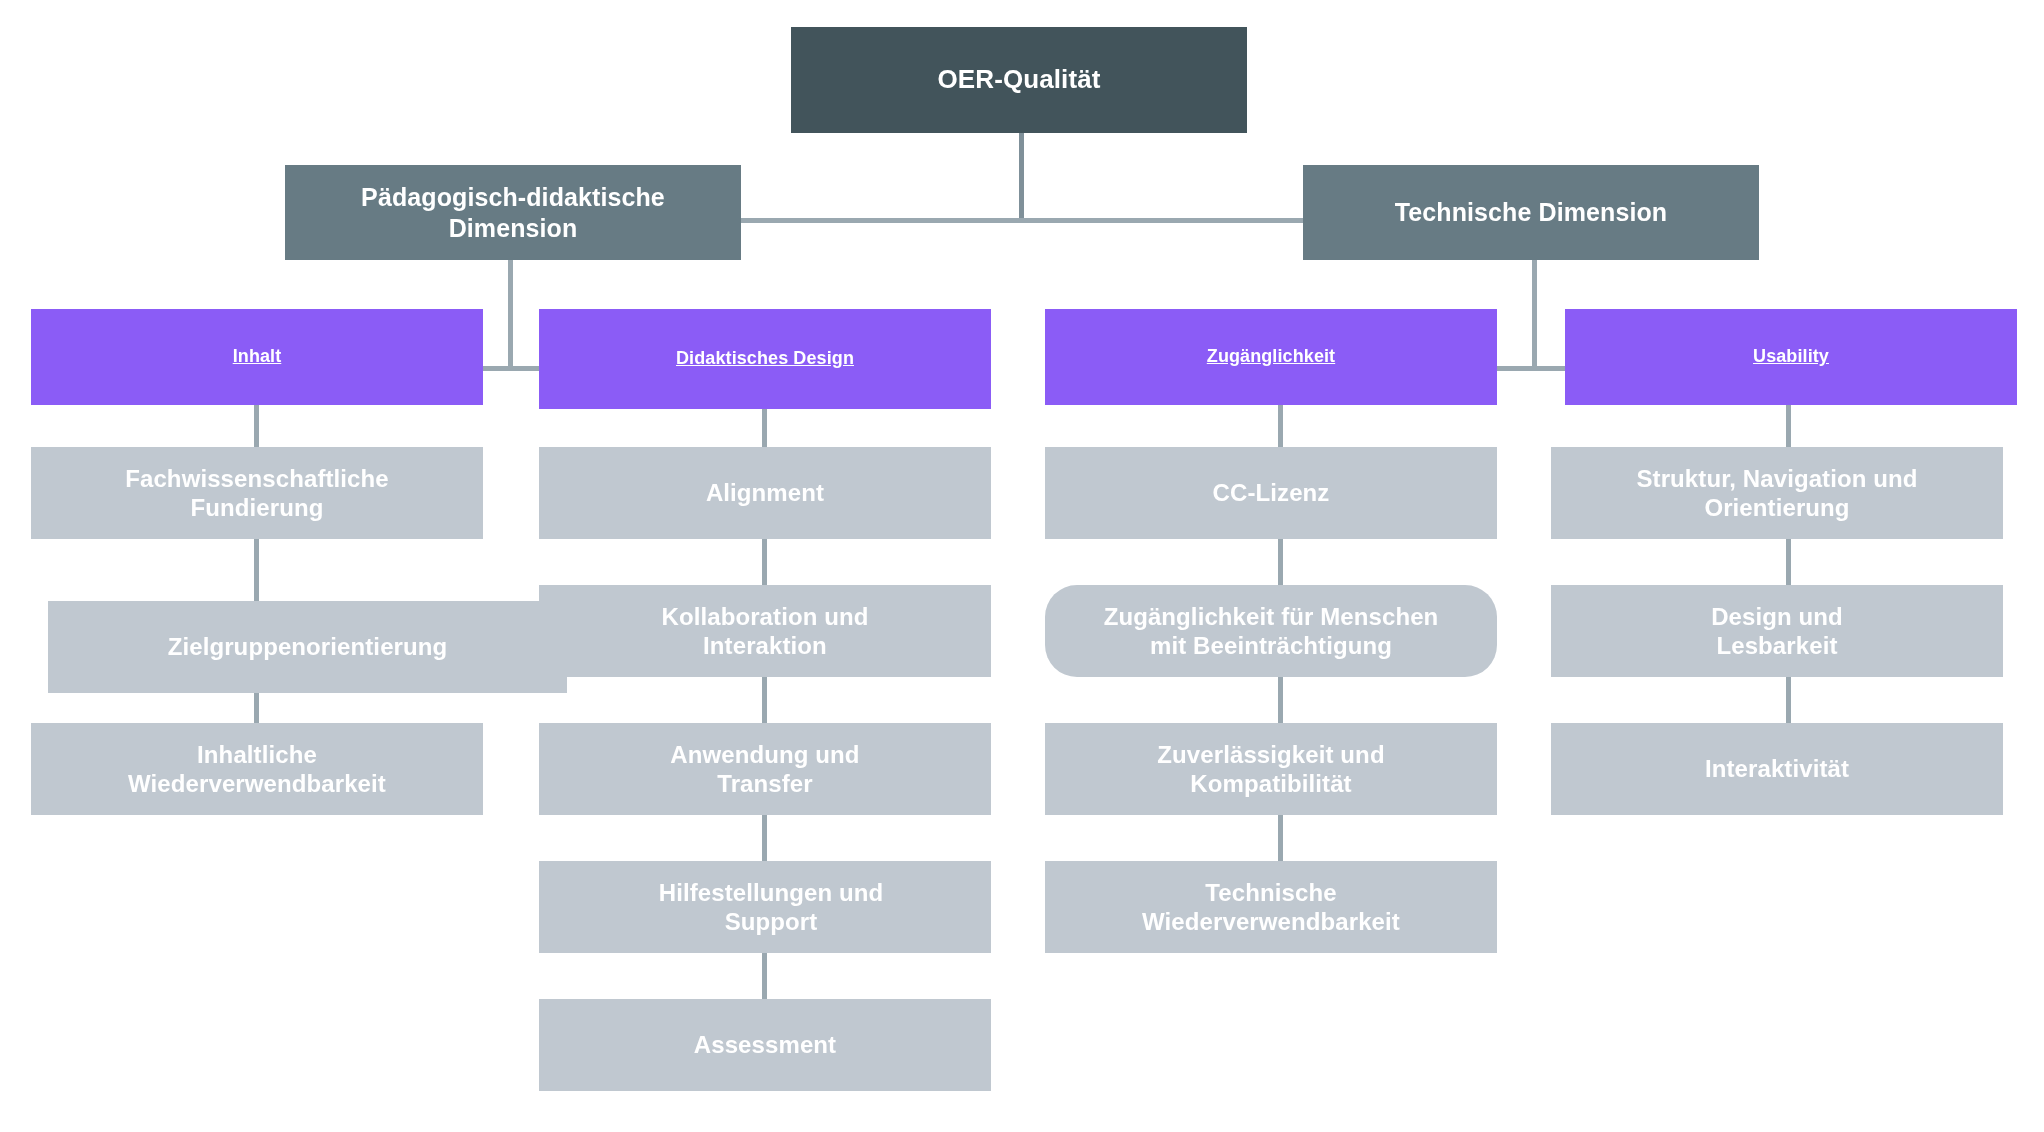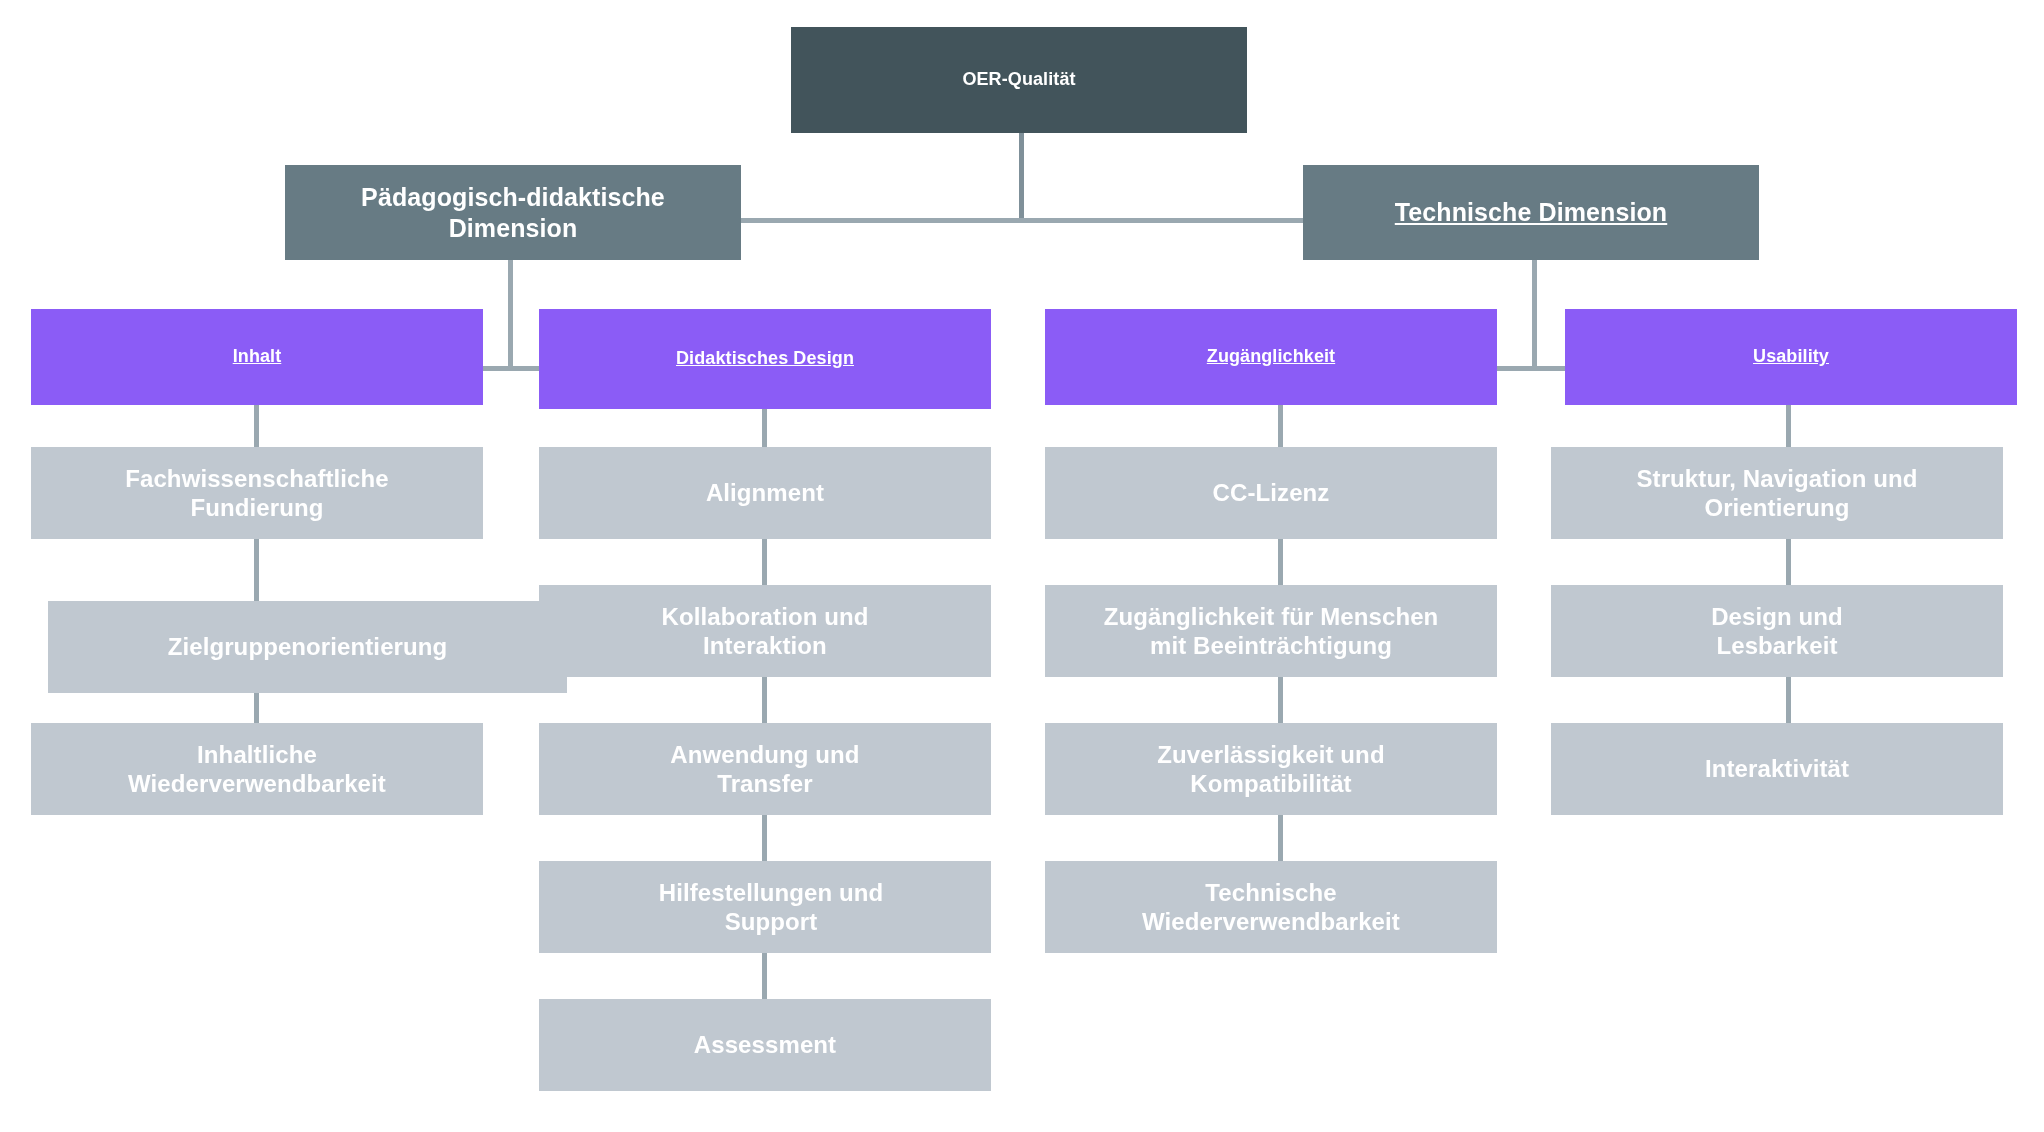--- a/index.html
+++ b/index.html
@@ -28,21 +28,21 @@
     text-align: center;
     color: #ffffff;
     font-weight: bold;
     line-height: 1.22;
     padding: 4px 10px;
     letter-spacing: 0.1px;
     white-space: pre-line;
   }
   .node.root {
     background: #42545b;
-    font-size: 18px;
+    font-size: 26px;
   }
   .node.dim {
     background: #677b84;
     font-size: 25px;
   }
   .node.cat {
     background: #8b5cf6;
     font-size: 18px;
     text-decoration: underline;
   }
@@ -86,21 +86,21 @@
 
   <div class="node root" style="left:791px; top:27px; width:456px; height:106px;">
     <span>OER-Qualität</span>
   </div>
 
   <div class="node dim" style="left:285px; top:165px; width:456px; height:95px;">
     <span>Pädagogisch-didaktische
 Dimension</span>
   </div>
 
-  <div class="node dim" style="left:1303px; top:165px; width:456px; height:95px;text-decoration:underline;">
+  <div class="node dim" style="left:1303px; top:165px; width:456px; height:95px;">
     <span>Technische Dimension</span>
   </div>
 
   <div class="node cat" style="left:31px; top:309px; width:452px; height:96px;">
     <span>Inhalt</span>
   </div>
 
   <div class="node cat" style="left:539px; top:309px; width:452px; height:100px;">
     <span>Didaktisches Design</span>
   </div>
@@ -140,21 +140,21 @@
     <span>Hilfestellungen und
 Support</span>
   </div>
   <div class="node leaf" style="left:539px; top:999px; width:452px; height:92px;">
     <span>Assessment</span>
   </div>
 
   <div class="node leaf" style="left:1045px; top:447px; width:452px; height:92px;">
     <span>CC-Lizenz</span>
   </div>
-  <div class="node leaf" style="left:1045px; top:585px; width:452px; height:92px;">
+  <div class="node leaf" style="left:1045px; top:585px; width:452px; height:92px;border-radius:32px;">
     <span>Zugänglichkeit für Menschen
 mit Beeinträchtigung</span>
   </div>
   <div class="node leaf" style="left:1045px; top:723px; width:452px; height:92px;">
     <span>Zuverlässigkeit und
 Kompatibilität</span>
   </div>
   <div class="node leaf" style="left:1045px; top:861px; width:452px; height:92px;">
     <span>Technische
 Wiederverwendbarkeit</span>

